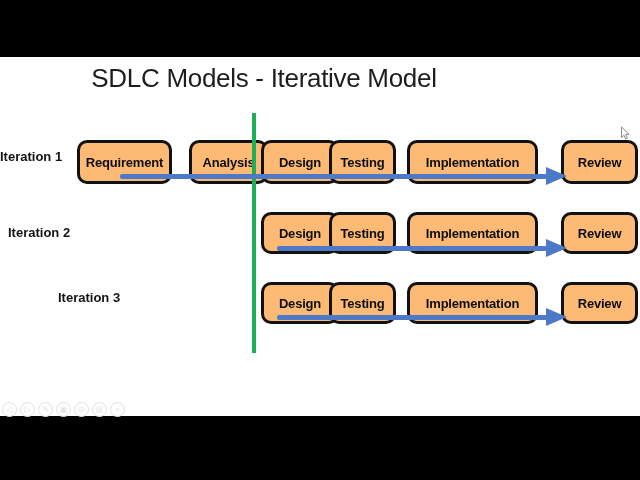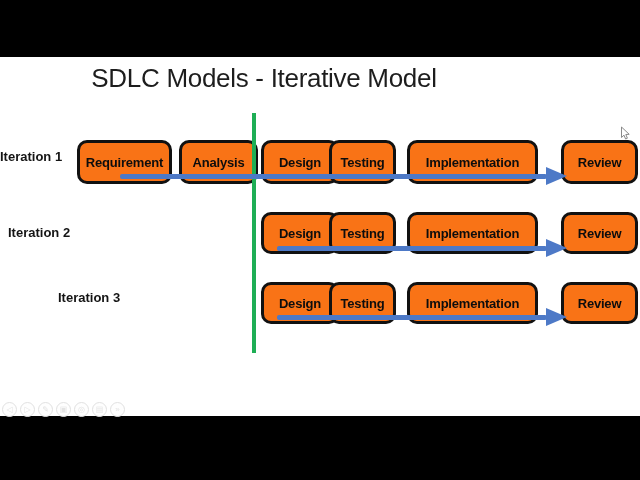--- a/index.html
+++ b/index.html
@@ -40,27 +40,27 @@
   .iter-3{left:10px;top:233px;padding-left:48px;}
 
   
   .row{position:absolute;left:0;width:640px;z-index:2;}
   .row-1{top:83px;height:44px;}
   .row-2{top:155px;height:42px;}
   .row-3{top:225px;height:42px;}
 
   .node{
     position:absolute;top:0;bottom:0;
-    background:#f97316;border:3px solid #111111;border-radius:10px;
+    background:#fdba74;border:3px solid #111111;border-radius:10px;
     display:flex;align-items:center;justify-content:center;
     font-weight:700;font-size:13px;color:#0d0d0d;
     letter-spacing:-0.2px;white-space:nowrap;box-sizing:border-box;
   }
   .b-req {left:77px; width:95px;}
-  .b-ana {left:179px;width:79px;}
+  .b-ana {left:189px;width:79px;}
   .b-des {left:261px;width:78px;}
   .b-test{left:329px;width:67px;}
   .b-impl{left:407px;width:131px;}
   .b-rev {left:545px;width:77px;margin-left:16px;}
 
   
   .arrow-line{
     position:absolute;height:5px;background:#4D79C7;z-index:5;border-radius:2px;
   }
   .arrow-head{

